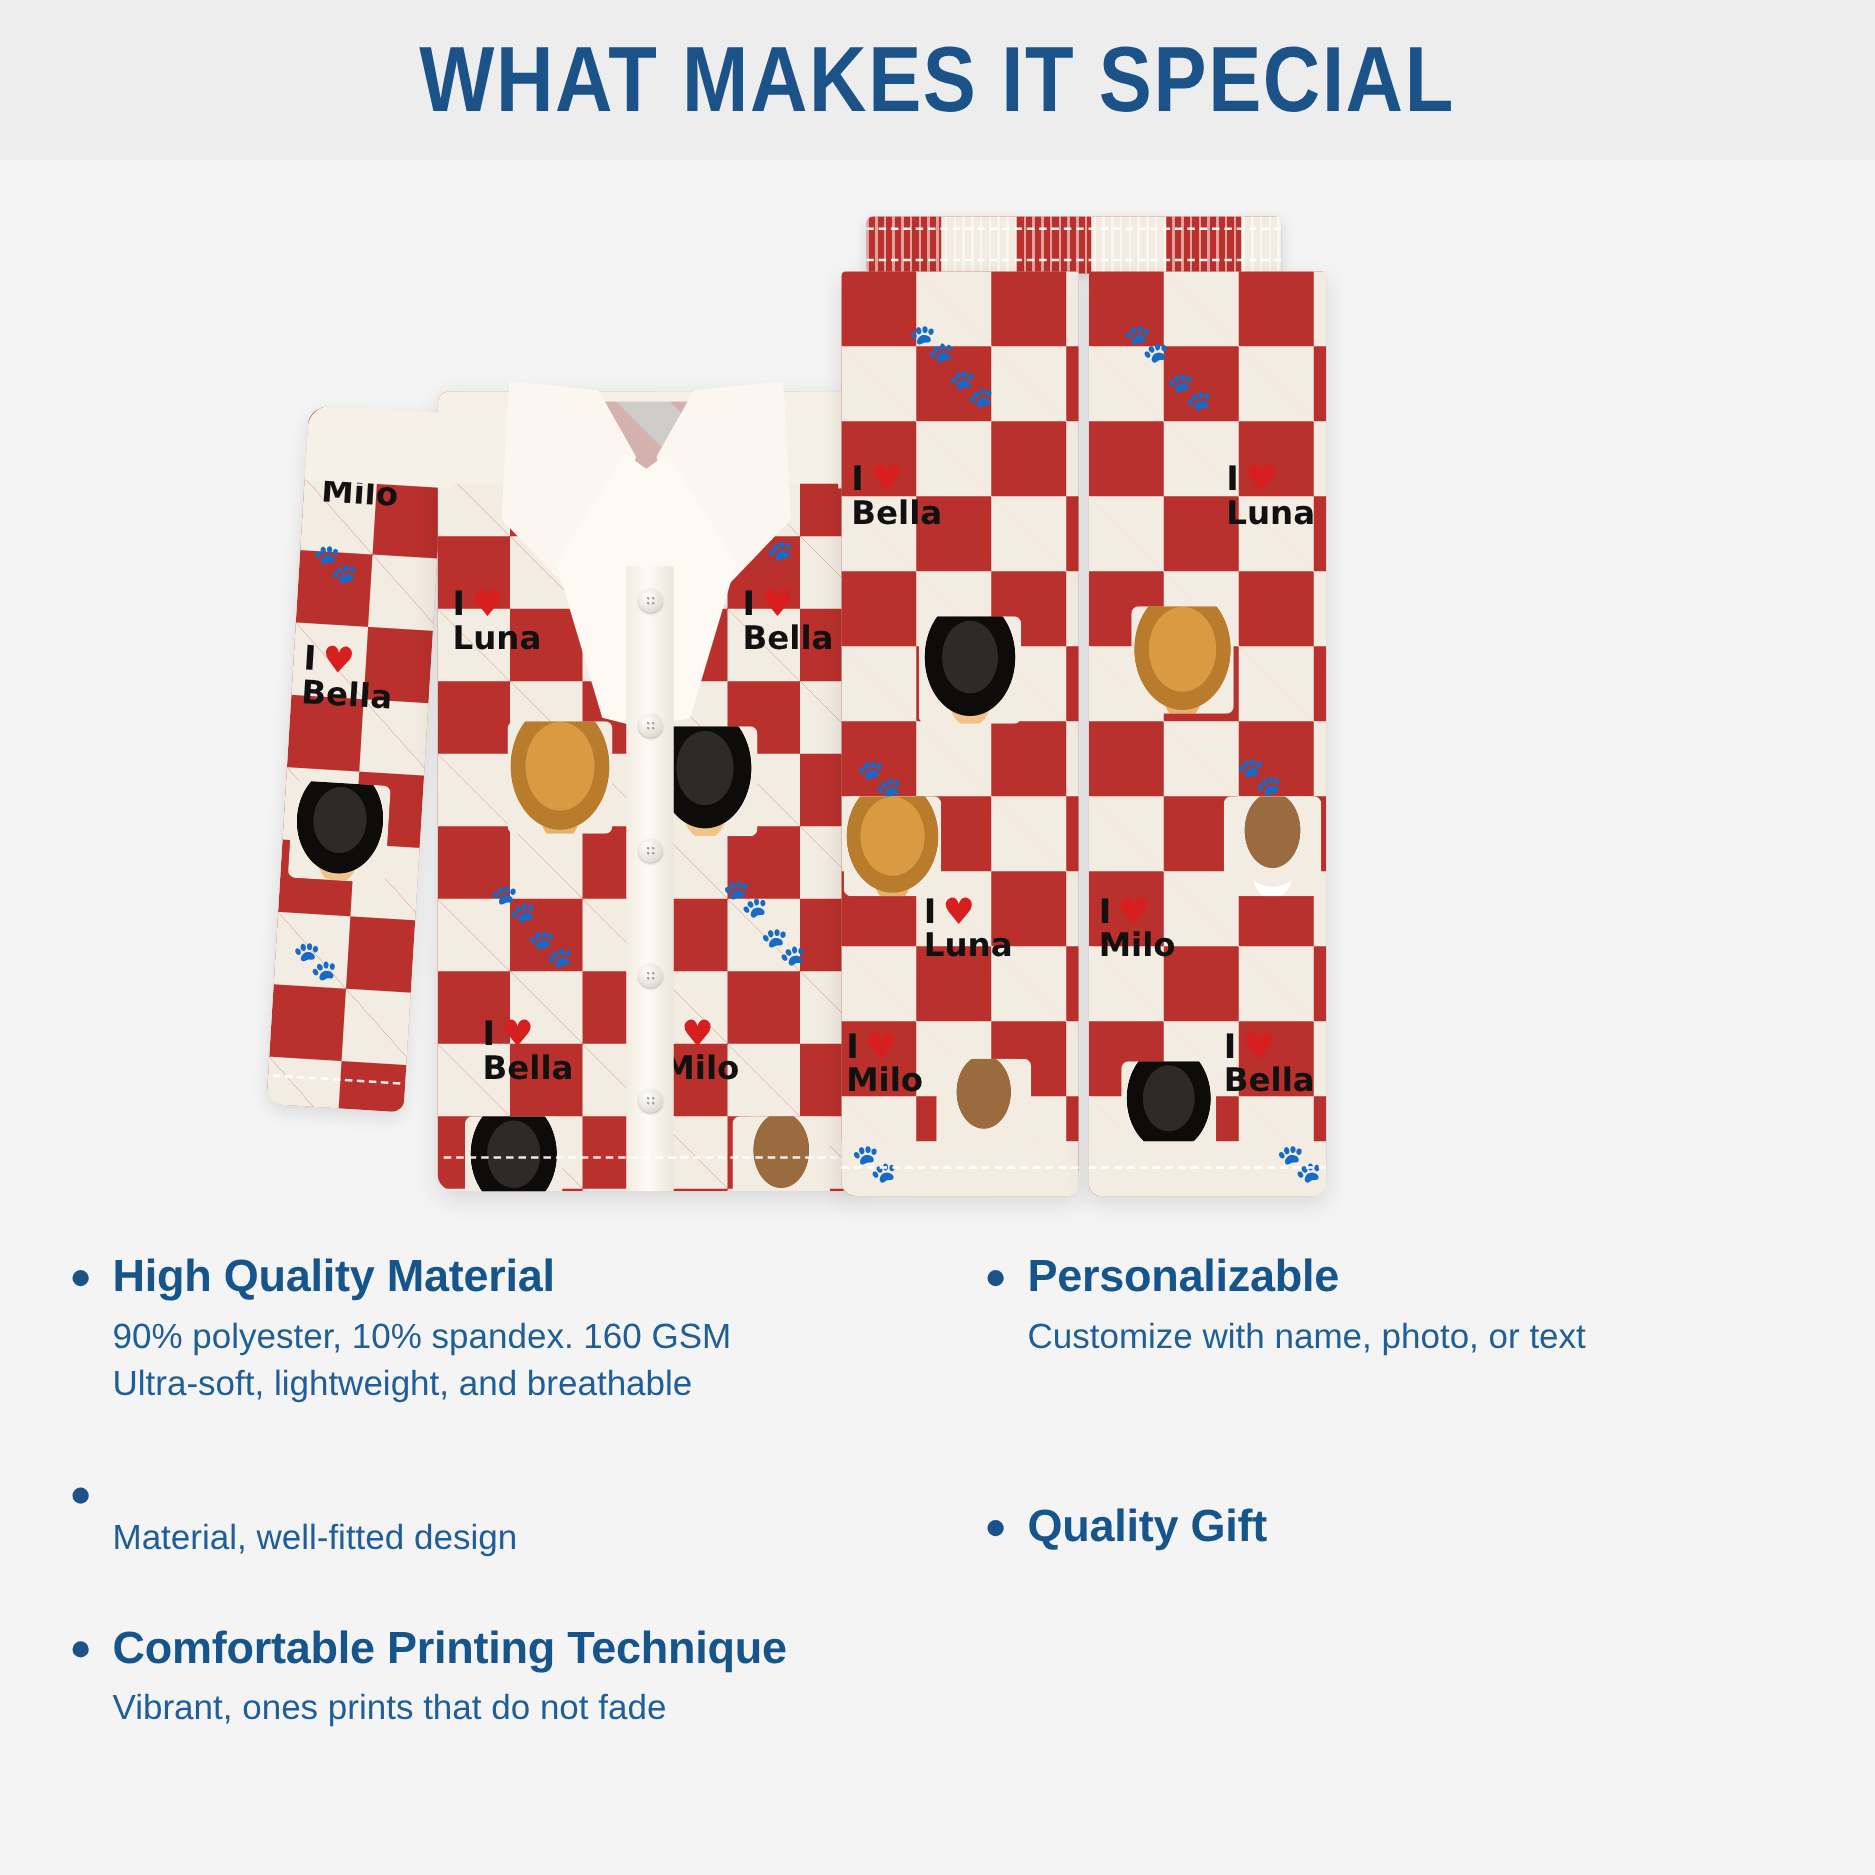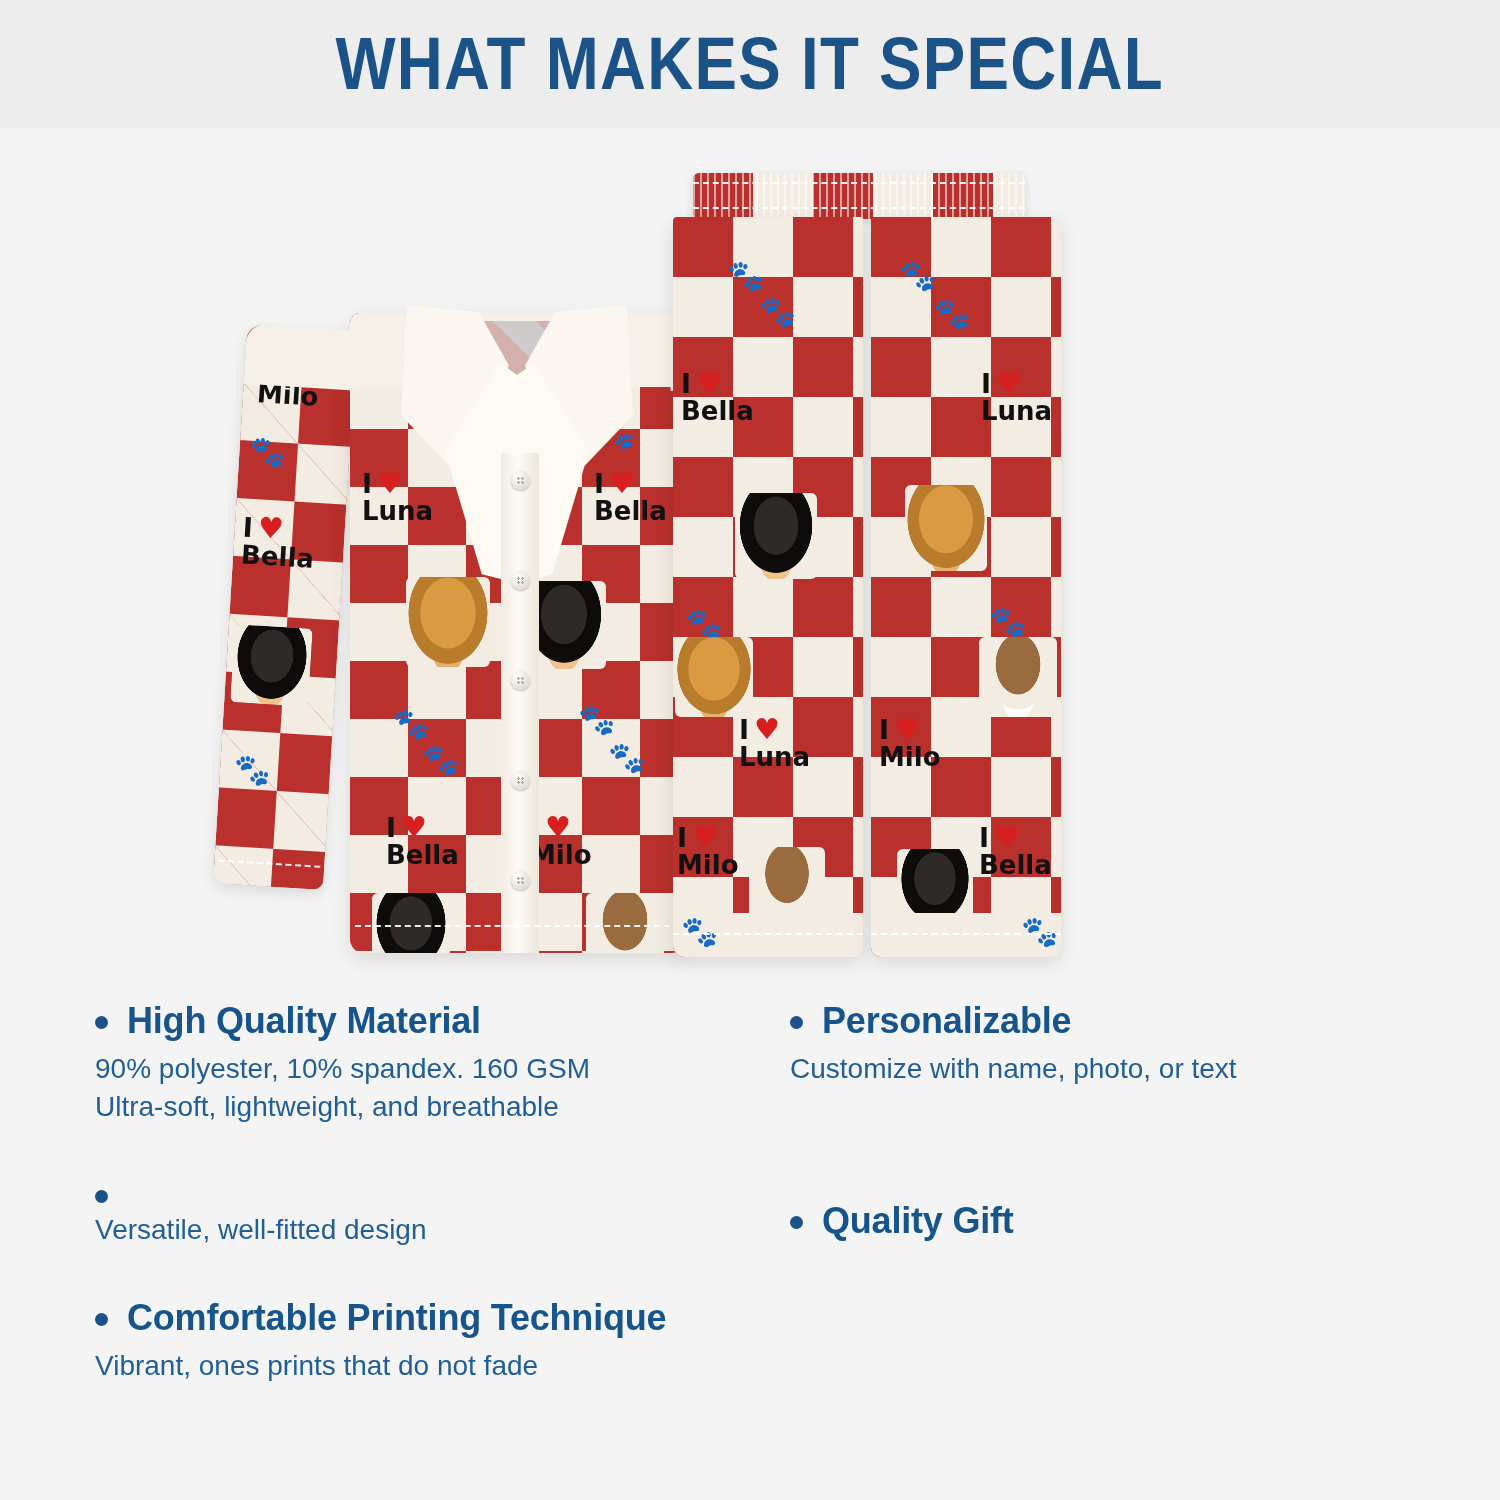--- a/index.html
+++ b/index.html
@@ -139,36 +139,36 @@
   .leg.l{left:28px;width:190px;border-radius:4px 2px 10px 12px;}
   .leg.r{left:226px;width:190px;border-radius:2px 4px 12px 10px;}
   .cuff{
     position:absolute;bottom:0;left:0;width:100%;height:44px;
     background:#f3ece3;
   }
   .cuff-stitch{position:absolute;left:0;width:100%;height:0;border-top:2px dashed #ffffff;}
   
   .features{
     position:absolute;left:0;top:1000px;width:1500px;height:500px;
-    display:flex;padding:0 95px;box-sizing:border-box;
+    display:flex;padding:0 58px;box-sizing:border-box;
   }
   .col{width:50%;box-sizing:border-box;padding-right:40px;}
   .col.right{padding-left:40px;}
   .feat{margin-bottom:48px;}
   .feat-head{display:flex;align-items:flex-start;}
   .dot{
     width:13px;height:13px;border-radius:50%;background:#1b5288;
     margin-top:16px;margin-right:19px;flex:none;
   }
   .feat-title{
     color:#16548c;font-weight:700;font-size:36px;line-height:1.18;
     font-family:"Liberation Sans",sans-serif;letter-spacing:-0.2px;
   }
   .feat-desc{
-    color:#1f5e96;font-size:28px;line-height:1.35;margin-top:8px;
+    color:#1f5e96;font-size:28px;line-height:1.35;margin-left:32px;margin-top:8px;
     font-family:"Liberation Sans",sans-serif;font-weight:400;
   }
   .feat-desc div{white-space:nowrap;}
 </style>
 </head>
 <body>
 
 <div class="header">
   <div class="header-title">WHAT MAKES IT SPECIAL</div>
 </div>
@@ -421,21 +421,21 @@
         <div>90% polyester, 10% spandex. 160 GSM</div>
         <div>Ultra-soft, lightweight, and breathable</div>
       </div>
     </div>
 
     <div class="feat">
       <div class="feat-head">
         <div class="dot"></div>
       </div>
       <div class="feat-desc">
-        <div>Versatile, well-fitted design</div>
+        <div>Material, well-fitted design</div>
       </div>
     </div>
 
     <div class="feat">
       <div class="feat-head">
         <div class="dot"></div>
         <div class="feat-title">Comfortable Printing Technique</div>
       </div>
       <div class="feat-desc">
         <div>Vibrant, ones prints that do not fade</div>

